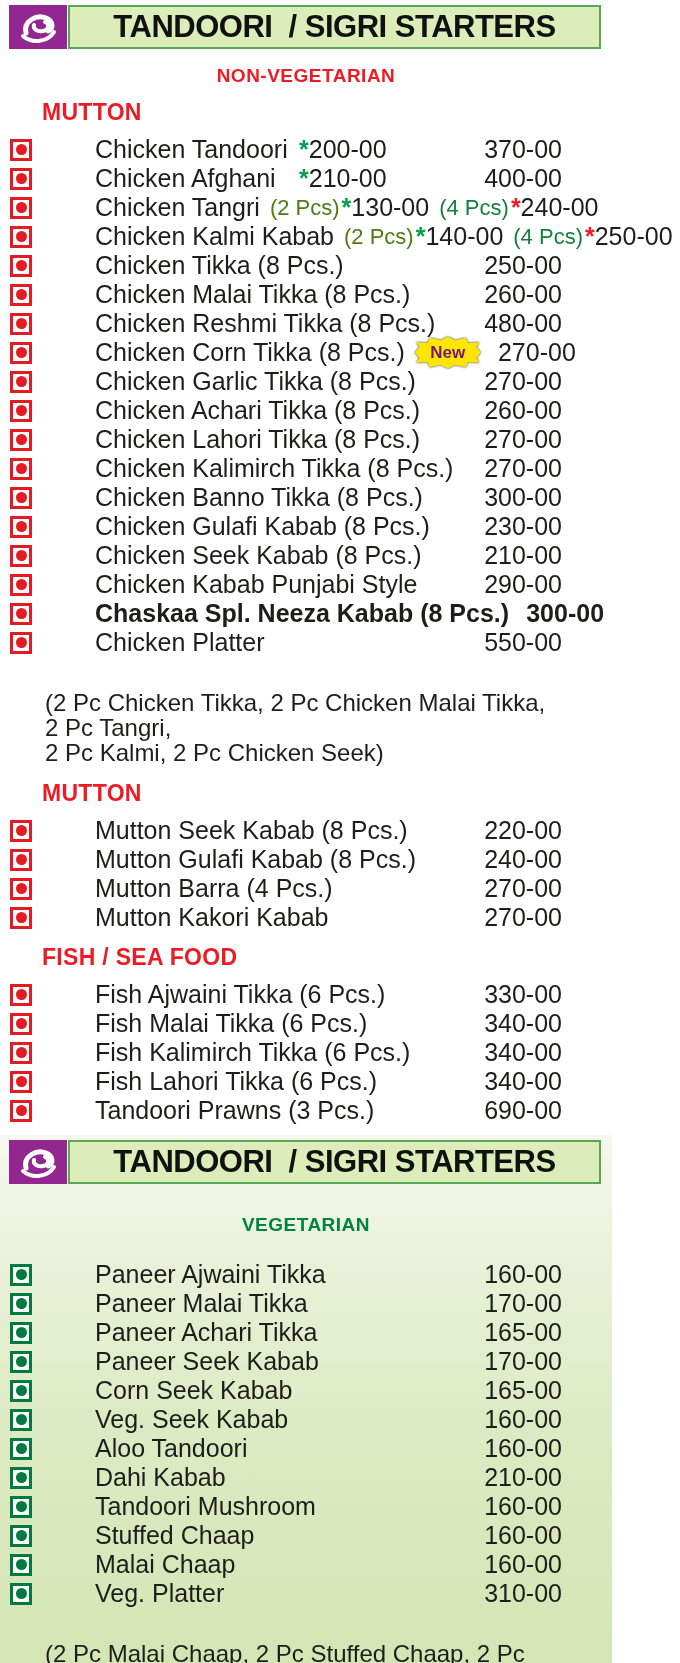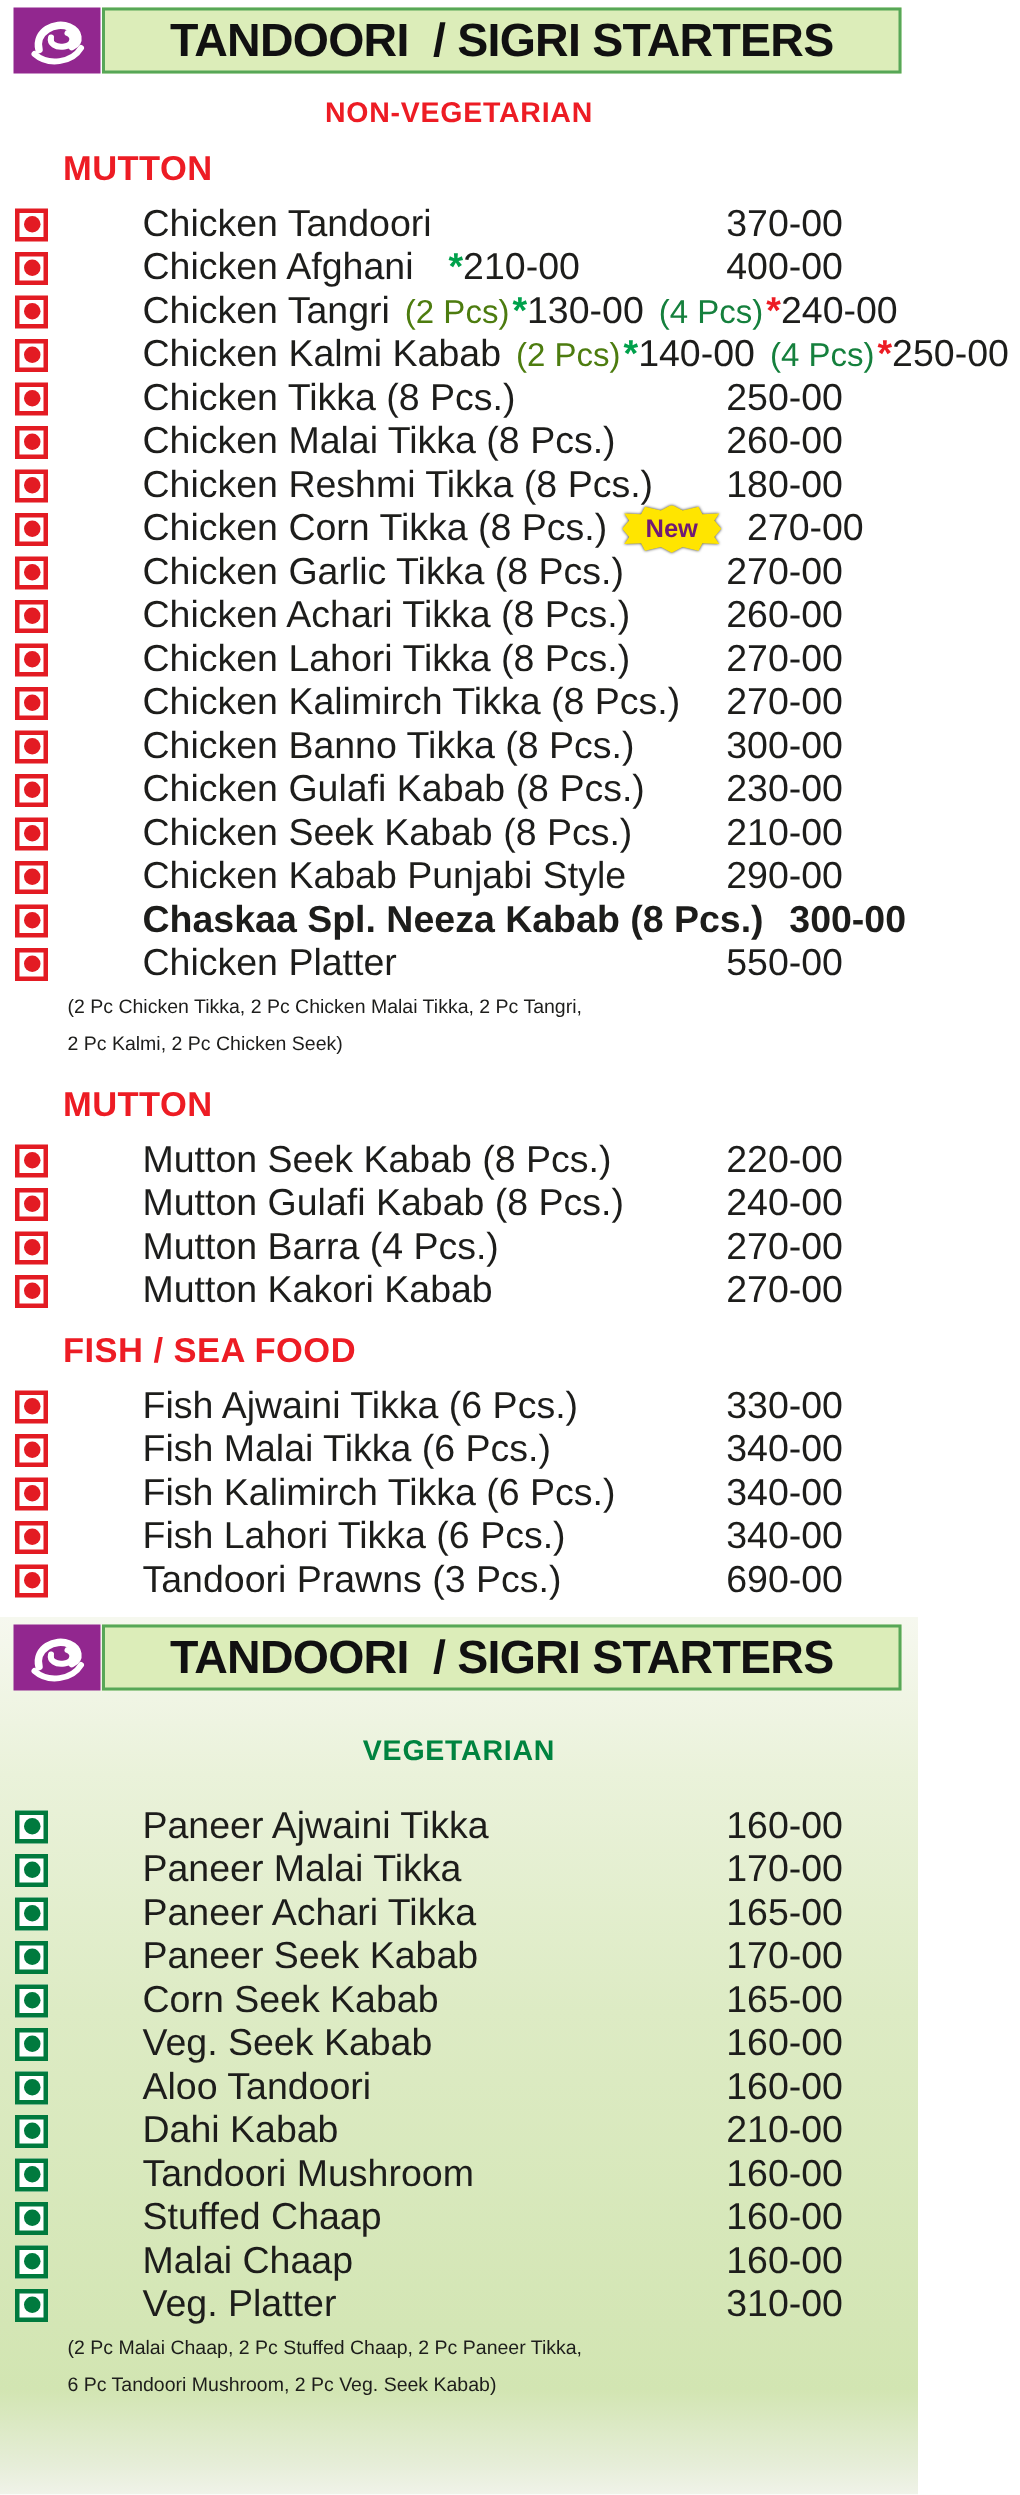--- a/index.html
+++ b/index.html
@@ -54,21 +54,21 @@
   .flexfill{flex:1;}
   .price{width:95px;text-align:right;flex:none;white-space:nowrap;}
   .mid{width:170px;flex:none;white-space:nowrap;}
   .qty{font-size:22px;margin-left:10px;white-space:nowrap;}
   .qty-green{color:#4d7c0f;}
   .qty-red{color:#15803d;}
   .star{font-weight:bold;margin-left:2px;}
   .star-green{color:#00a14b;}
   .star-red{color:#ed1c24;}
   .vprice{white-space:nowrap;}
-  .desc{padding:1px 50px 3px 45px;font-size:13px;line-height:25px;color:#1d1d1b;}
+  .desc{padding:1px 50px 3px 45px;font-size:24px;line-height:25px;color:#1d1d1b;margin-top:32px;}
 
   
   .badge-wrap{margin-left:10px;filter:drop-shadow(0 0 1px #333);flex:none;}
   .badge{
     display:block;width:66px;height:32px;
     background:#ffe500;color:#701a75;
     font-weight:bold;font-size:17px;line-height:32px;text-align:center;
     clip-path:polygon(50% 0%,61% 12%,77% 4%,81% 20%,98% 18%,93% 33%,100% 50%,93% 67%,98% 82%,81% 80%,77% 96%,61% 88%,50% 100%,39% 88%,23% 96%,19% 80%,2% 82%,7% 67%,0% 50%,7% 33%,2% 18%,19% 20%,23% 4%,39% 12%);
   }
 </style>
@@ -91,20 +91,21 @@
       <div class="banner-title">TANDOORI  / SIGRI STARTERS</div>
     </header>
     <h2 class="diet-label diet-red">NON-VEGETARIAN</h2>
     <div id="groups-0">
         <h3 class="group-heading">MUTTON</h3>
         <div class="row">
           <span class="marker ">
             <span class="dot"></span>
           </span>
           <span class="name flexfill">Chicken Tandoori</span>
+          <span class="mid"><span class="star star-green">*</span><span>200-00</span></span>
           <span class="price">370-00</span>
         </div>
         <div class="row">
           <span class="marker ">
             <span class="dot"></span>
           </span>
           <span class="name flexfill">Chicken Afghani</span>
           <span class="mid"><span class="star star-green">*</span><span>210-00</span></span>
           <span class="price">400-00</span>
         </div>
@@ -144,21 +145,21 @@
             <span class="dot"></span>
           </span>
           <span class="name flexfill">Chicken Malai Tikka (8 Pcs.)</span>
           <span class="price">260-00</span>
         </div>
         <div class="row">
           <span class="marker ">
             <span class="dot"></span>
           </span>
           <span class="name flexfill">Chicken Reshmi Tikka (8 Pcs.)</span>
-          <span class="price">180-00</span>
+          <span class="price">480-00</span>
         </div>
         <div class="row">
           <span class="marker ">
             <span class="dot"></span>
           </span>
           <span class="name">Chicken Corn Tikka (8 Pcs.)</span>
           <span class="badge-wrap">
             <span class="badge">New</span>
           </span>
           <span class="flexfill"></span>

